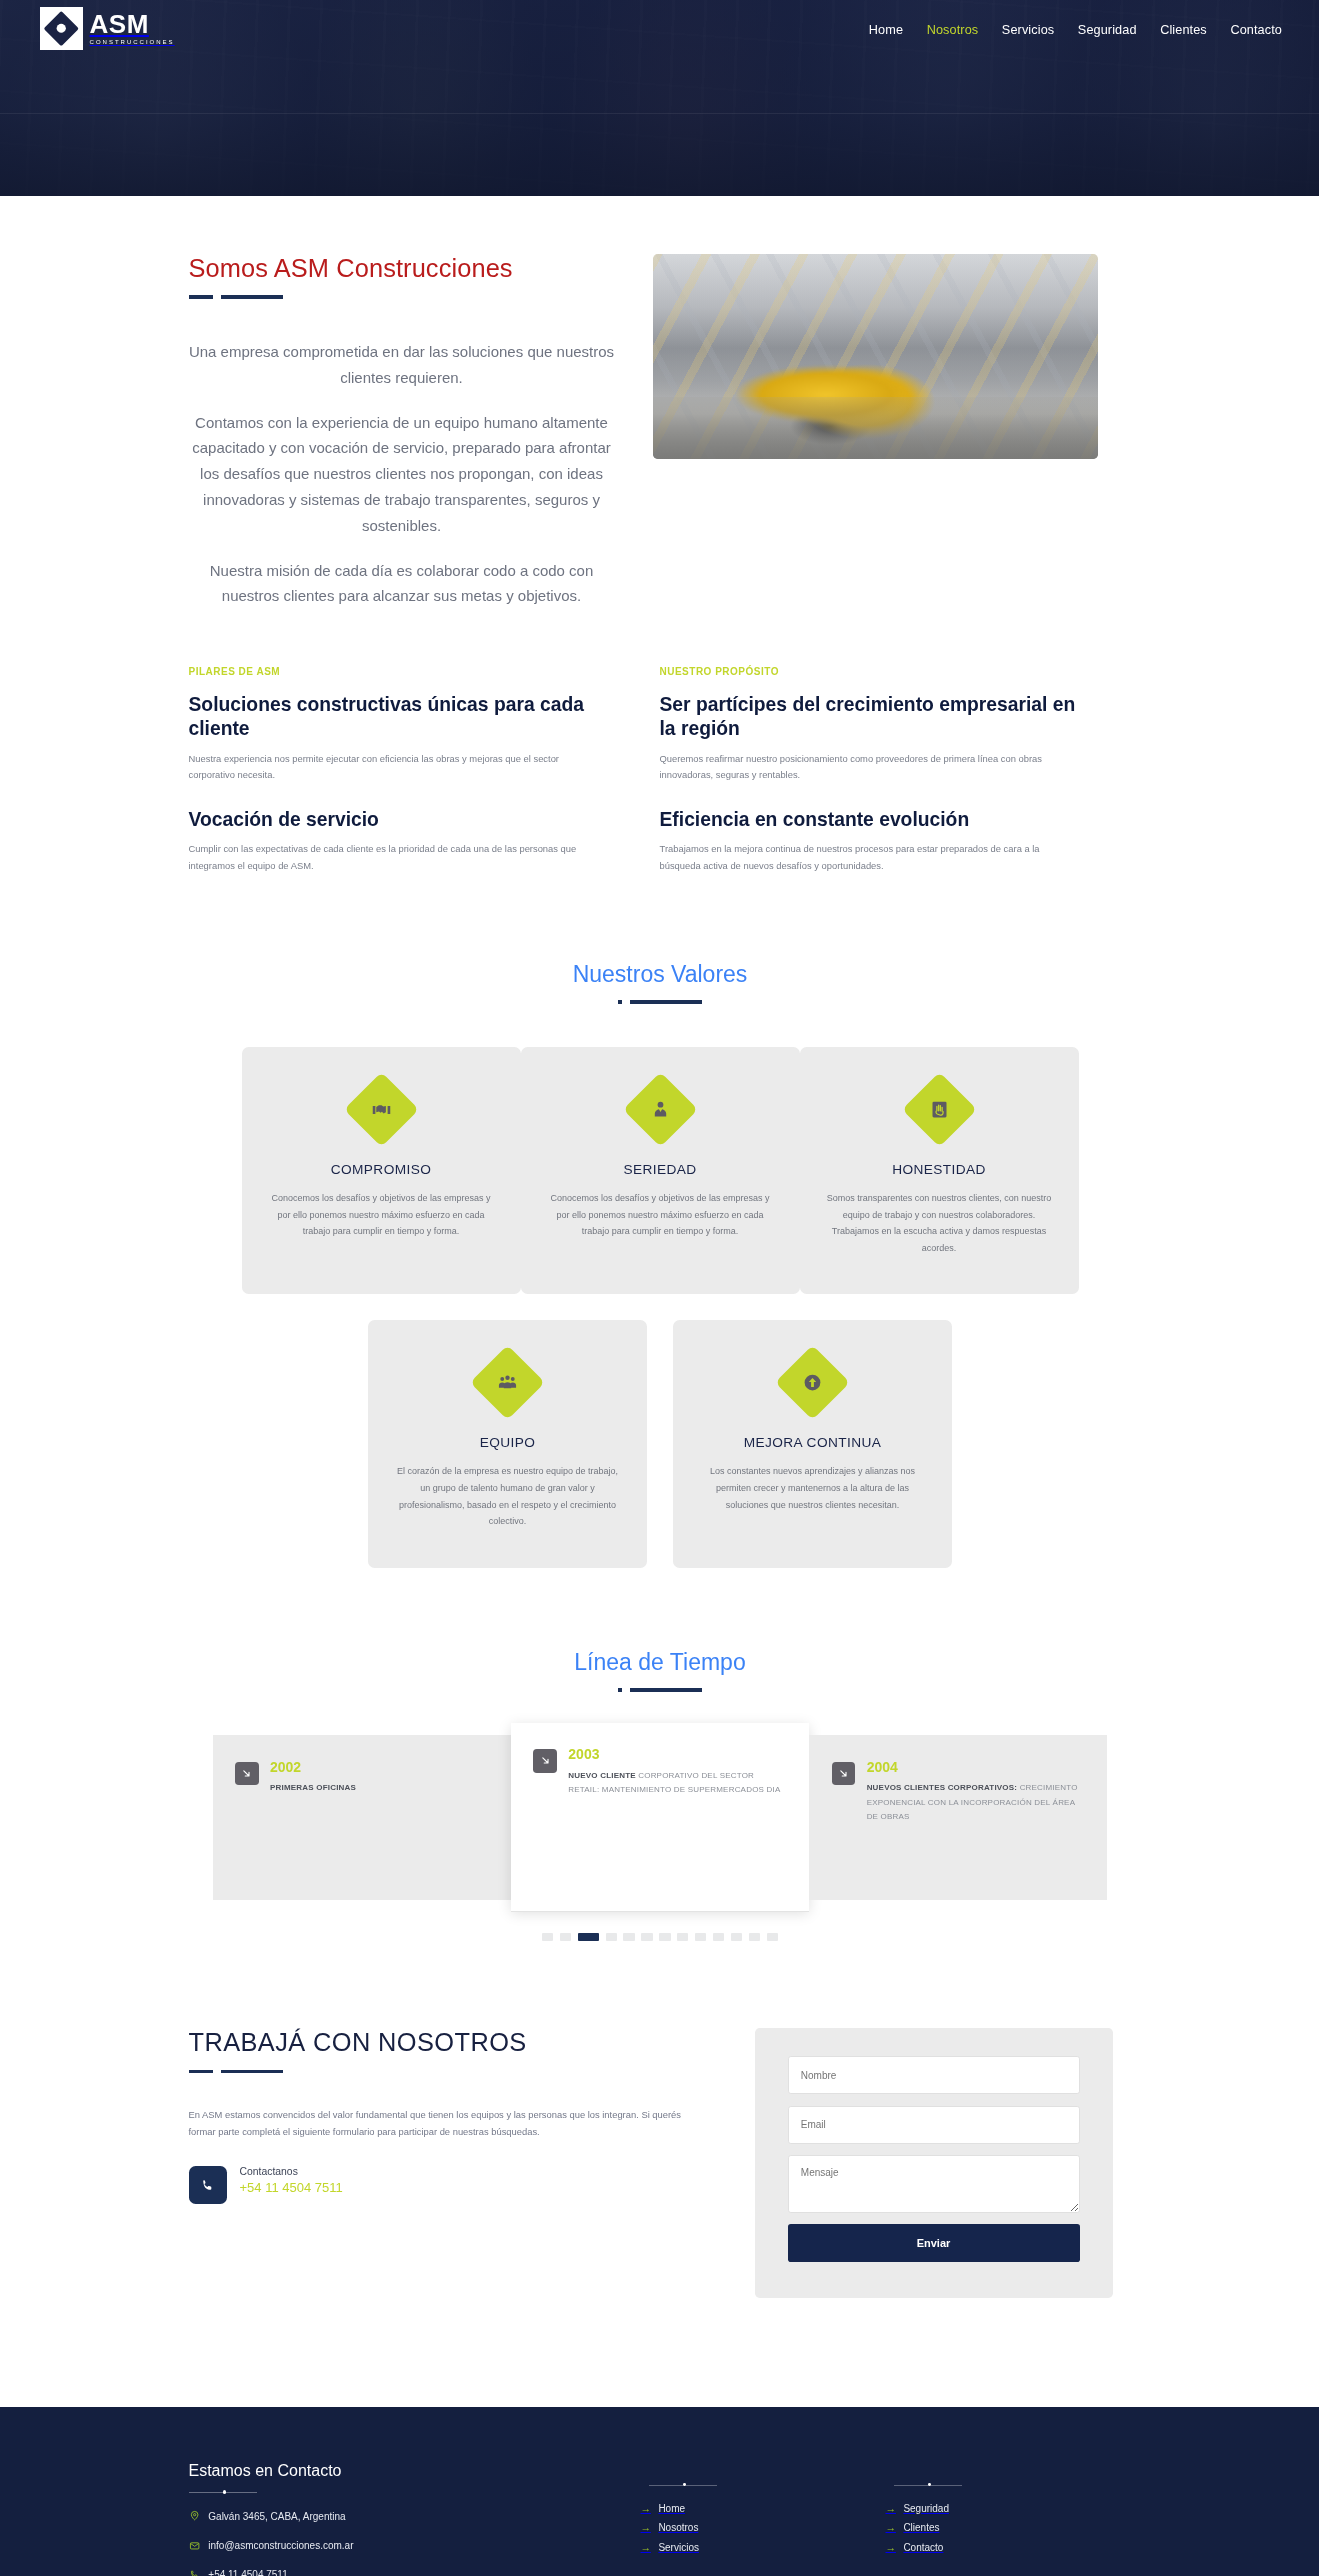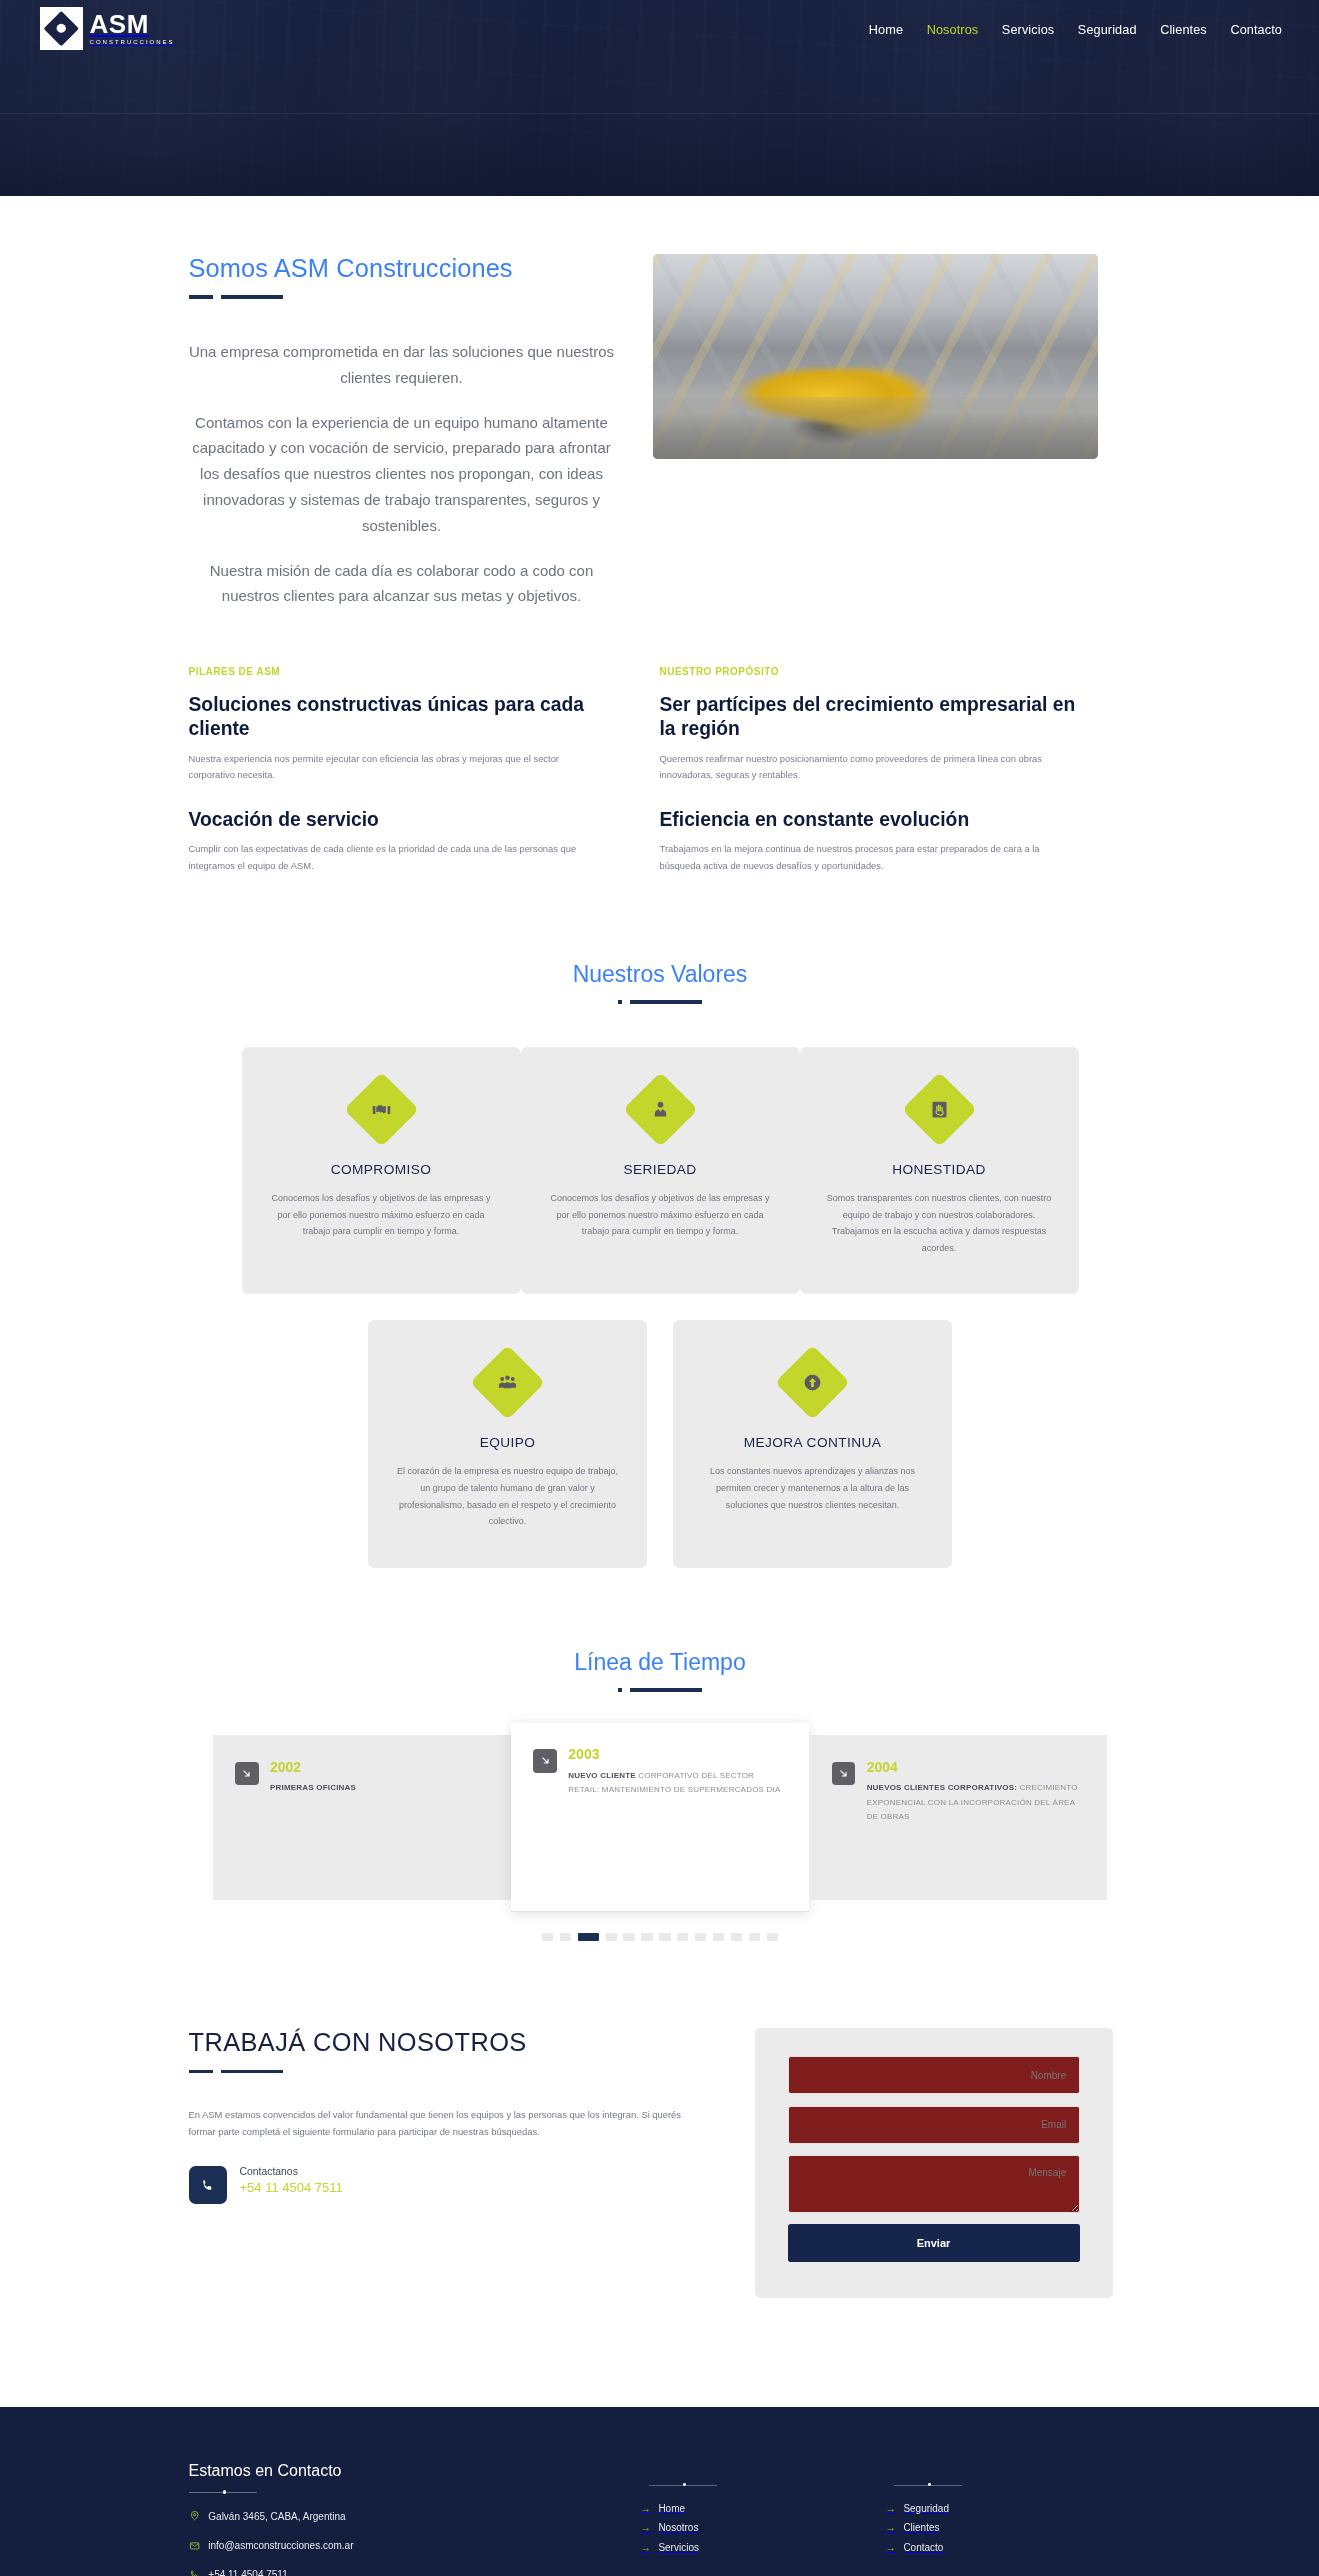--- a/index.html
+++ b/index.html
@@ -69,21 +69,21 @@
     color:#ffffff; font-size:12.7px; text-decoration:none; letter-spacing:0.1px;
   }
   .nav a.active { color:#c2d62b; }
 
   
   .wrap { width: 943px; margin: 0 auto; }
 
   
   .somos { padding-top: 58px; display:flex; gap: 0; }
   .somos-left { width: 464px; padding-right: 38px; }
-  .somos-title { font-size: 25.4px; font-weight: normal; color:#3b82f6; letter-spacing:0.1px; }
+  .somos-title { font-size: 25.4px; font-weight: normal; color:#b91c1c; letter-spacing:0.1px; }
   .rule { margin-top: 12.3px; display:flex; gap:7.5px; }
   .rule i { display:block; height:3.8px; background:#1b2f55; }
   .rule i:nth-child(1){ width:24.5px; }
   .rule i:nth-child(2){ width:62px; }
   .somos-left p {
     font-size: 15px; line-height: 1.72; color:#6e7380; margin-top: 19px; text-align: center;
   }
   .somos-left p:first-of-type { margin-top: 40px; }
   .somos-right { width: 479px; }
   .hero-photo2 {
@@ -175,23 +175,23 @@
     display:flex; align-items:center; justify-content:center;
   }
   .contact-label { font-size:10.4px; color:#3d4457; }
   .contact-phone { font-size:13px; color:#c2d62b; margin-top:2.8px; }
 
   .form-box {
     width: 358px; background:#ebebeb; border-radius:4.7px; padding: 28px 33px 36px;
     margin-left: 19px;
   }
   .form-box input, .form-box textarea {
-    width:100%; background:#7f1d1d; border:0.9px solid #e0e0e0; border-radius:2.8px;
+    width:100%; background:#ffffff; border:0.9px solid #e0e0e0; border-radius:2.8px;
     font-family:"Liberation Sans", sans-serif; font-size:10px; color:#8a8e98;
-    padding: 11.3px 12.3px; display:block; outline:none;text-align:right;
+    padding: 11.3px 12.3px; display:block; outline:none;
   }
   .form-box input { height:38px; margin-bottom:11.3px; }
   .form-box textarea { height:58px; resize:vertical; margin-bottom:11.3px; }
   .send-btn {
     width:100%; height:38px; background:#15254c; color:#fff; border:none; border-radius:2.8px;
     font-family:"Liberation Sans", sans-serif; font-size:11px; font-weight:bold; cursor:pointer;
   }
 
   
   .footer {

